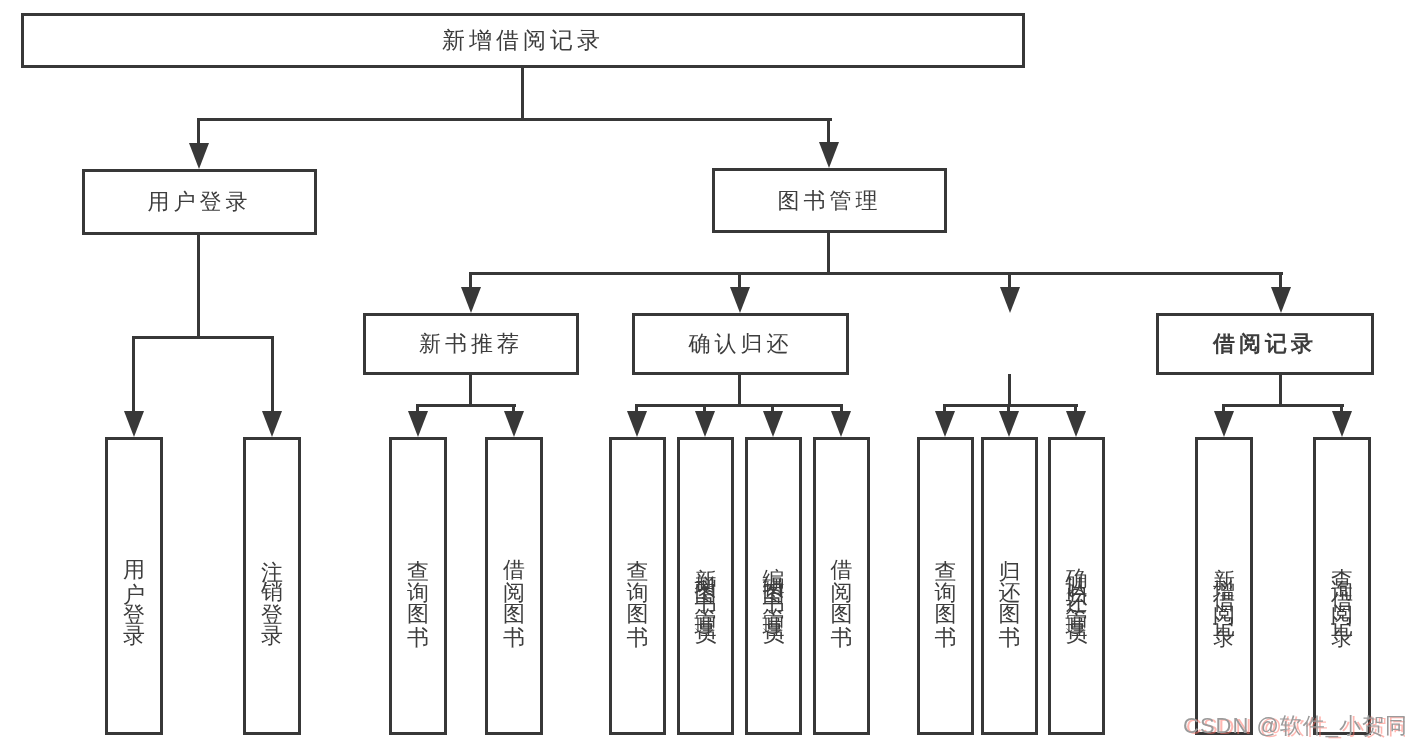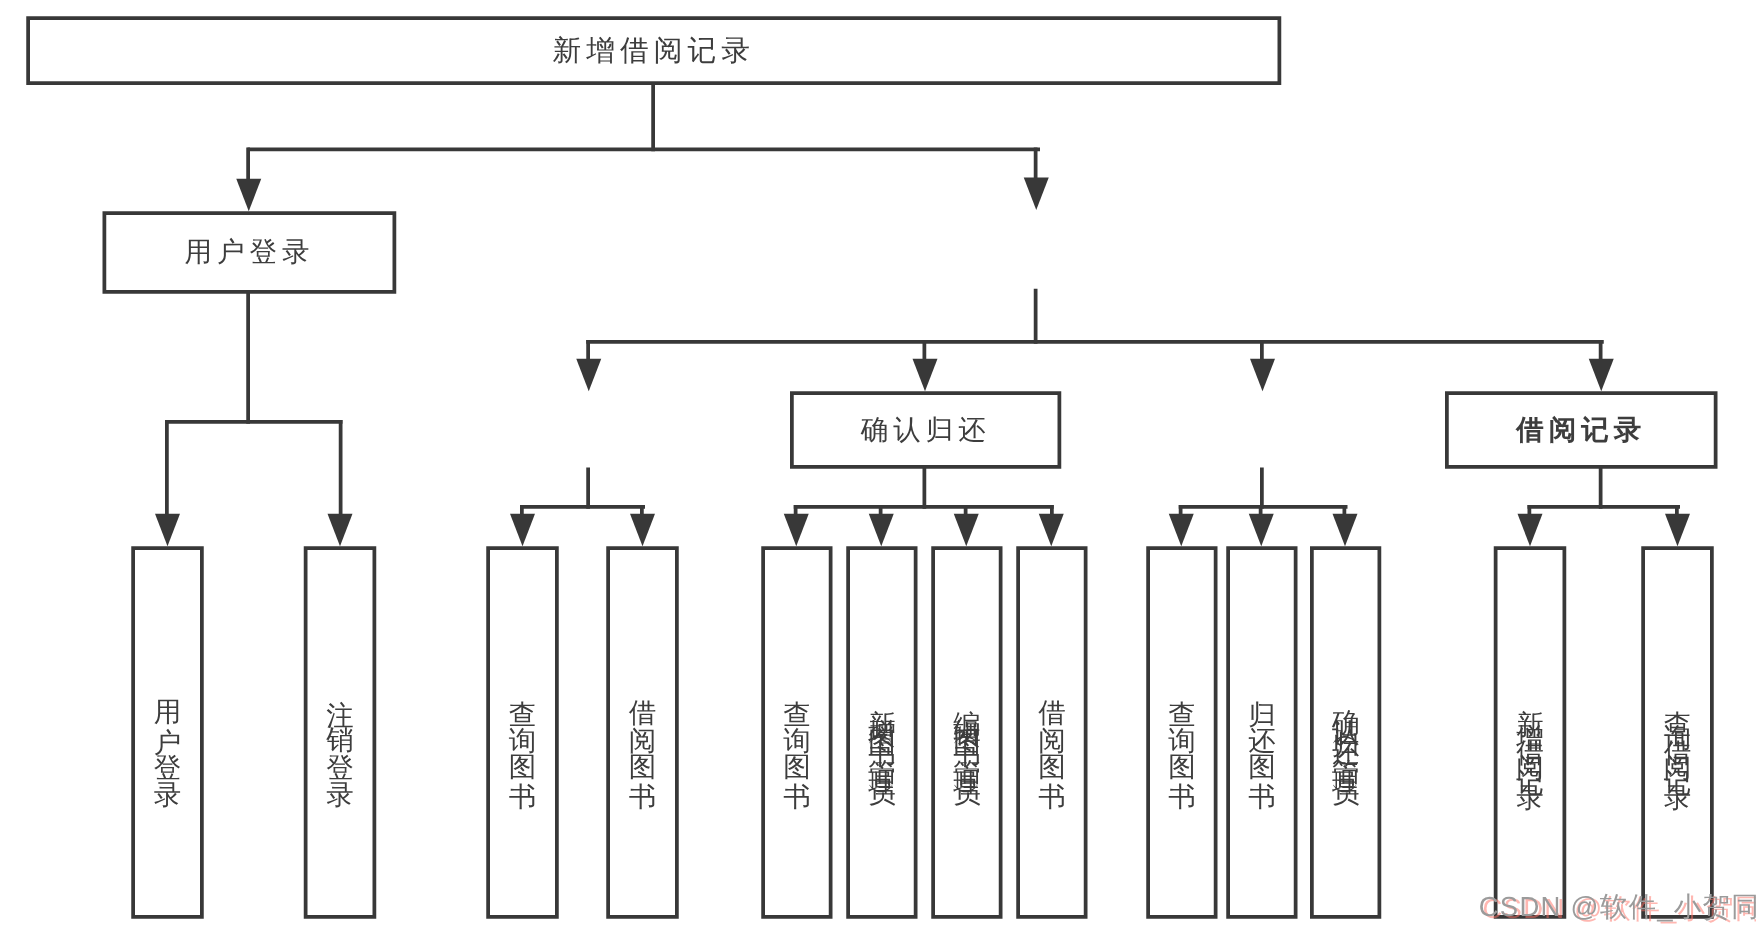--- a/index.html
+++ b/index.html
@@ -44,39 +44,41 @@
   <div class="box root" style="left:21px;top:13px;width:1004px;height:55px;">新增借阅记录</div>
 
   <div class="vl" style="left:521px;top:68px;height:53px;"></div>
   <div class="hl" style="left:198px;top:118px;width:634px;"></div>
   <div class="vl" style="left:197px;top:118px;height:28px;"></div>
   <div class="ar" style="left:189px;top:143px;"></div>
   <div class="vl" style="left:827px;top:118px;height:27px;"></div>
   <div class="ar" style="left:819px;top:142px;"></div>
 
   <div class="box" style="left:82px;top:169px;width:235px;height:66px;">用户登录</div>
+  <div class="box" style="left:712px;top:168px;width:235px;height:65px;">图书管理</div>
 
   <div class="vl" style="left:197px;top:234px;height:105px;"></div>
   <div class="hl" style="left:132px;top:336px;width:142px;"></div>
   <div class="vl" style="left:132px;top:336px;height:78px;"></div>
   <div class="ar" style="left:124px;top:411px;"></div>
   <div class="vl" style="left:271px;top:336px;height:78px;"></div>
   <div class="ar" style="left:262px;top:411px;"></div>
 
   <div class="vl" style="left:827px;top:231px;height:44px;"></div>
   <div class="hl" style="left:469px;top:272px;width:814px;"></div>
   <div class="vl" style="left:469px;top:272px;height:18px;"></div>
   <div class="ar" style="left:461px;top:287px;"></div>
   <div class="vl" style="left:738px;top:272px;height:18px;"></div>
   <div class="ar" style="left:730px;top:287px;"></div>
   <div class="vl" style="left:1008px;top:272px;height:18px;"></div>
   <div class="ar" style="left:1000px;top:287px;"></div>
   <div class="vl" style="left:1279px;top:272px;height:18px;"></div>
   <div class="ar" style="left:1271px;top:287px;"></div>
 
+  <div class="box" style="left:363px;top:313px;width:216px;height:62px;">新书推荐</div>
   <div class="box" style="left:632px;top:313px;width:217px;height:62px;">确认归还</div>
   <div class="box" style="left:1156px;top:313px;width:218px;height:62px;font-weight:bold;">借阅记录</div>
 
   <div class="vl" style="left:469px;top:374px;height:33px;"></div>
   <div class="hl" style="left:416px;top:404px;width:100px;"></div>
   <div class="vl" style="left:416px;top:404px;height:10px;"></div>
   <div class="ar" style="left:408px;top:411px;"></div>
   <div class="vl" style="left:512px;top:404px;height:10px;"></div>
   <div class="ar" style="left:504px;top:411px;"></div>
 

